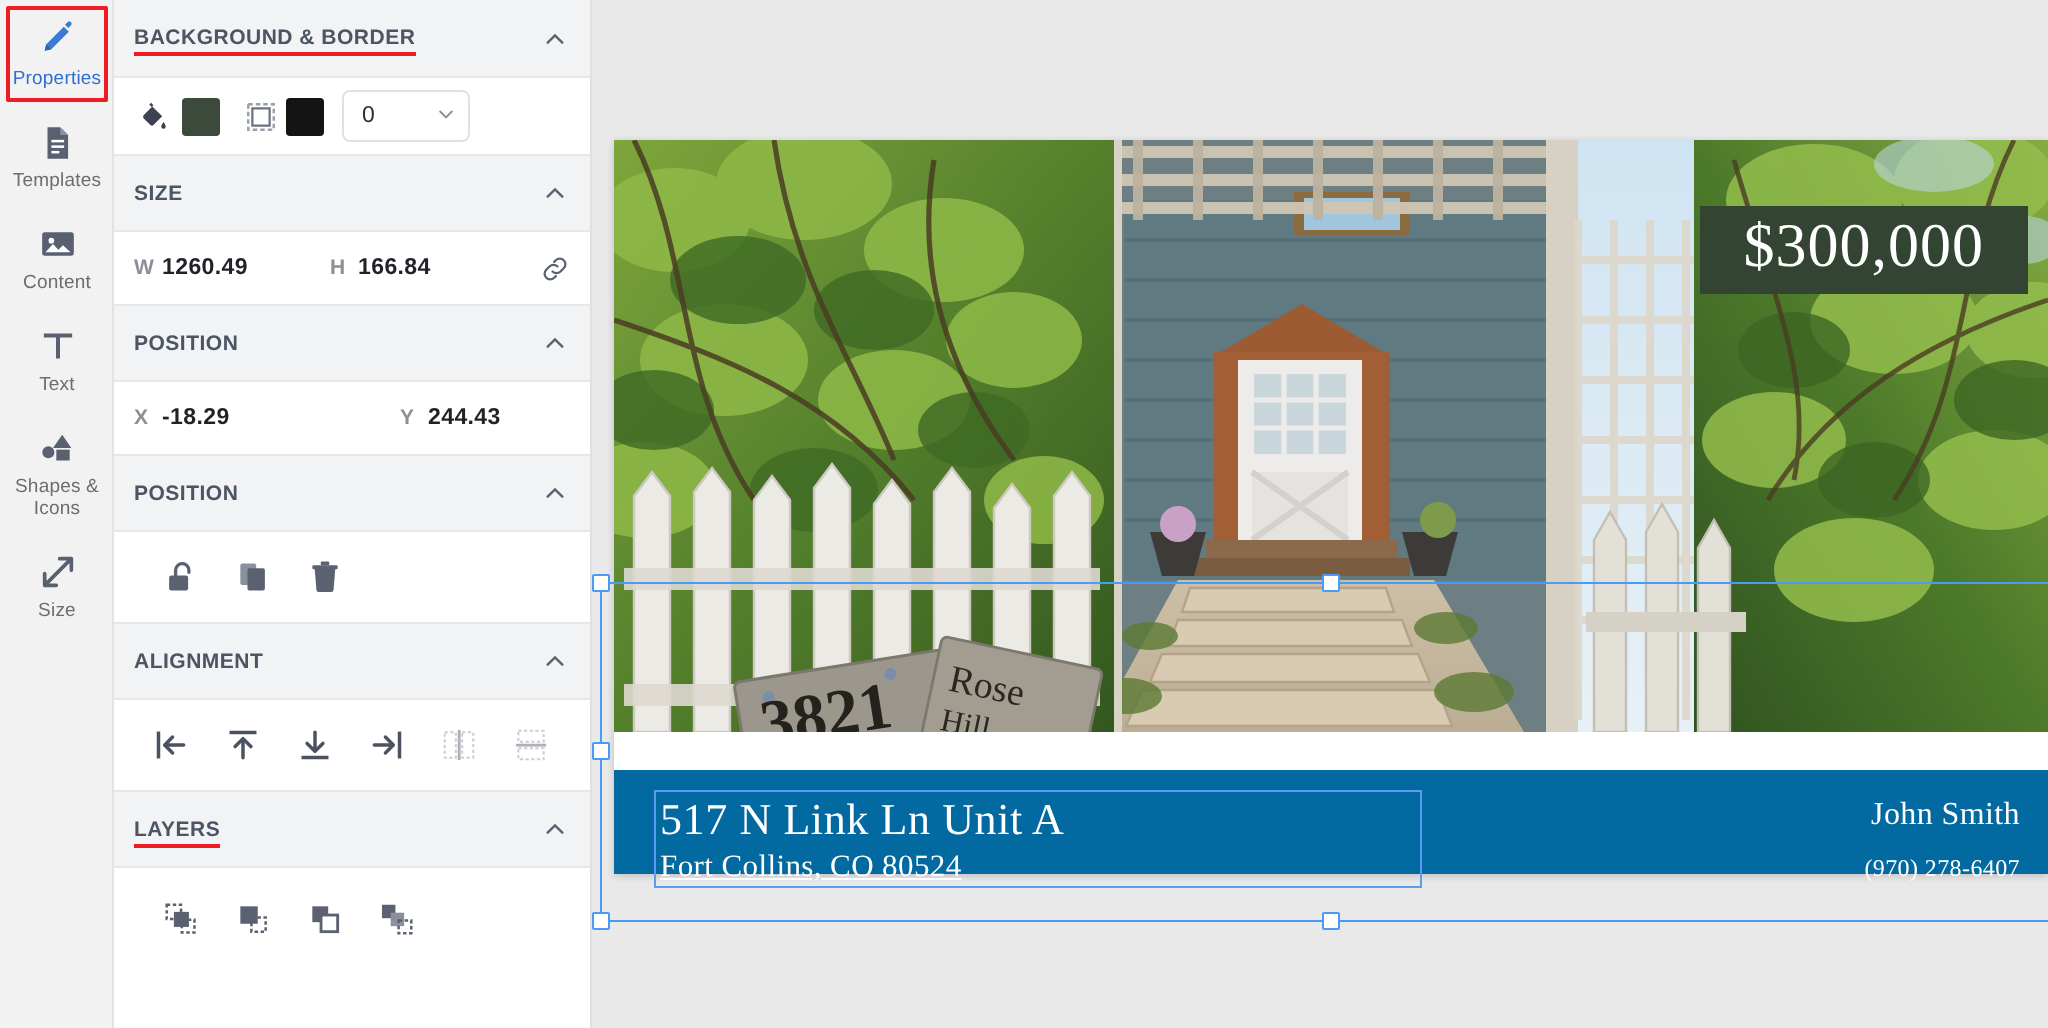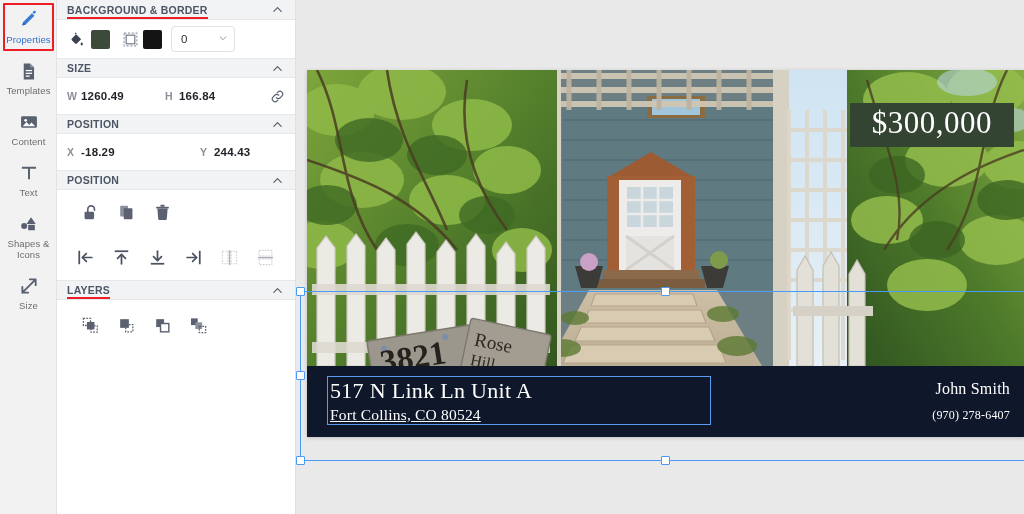--- a/index.html
+++ b/index.html
@@ -41,21 +41,21 @@
     border: 2px solid #ee1c25; border-radius: 1px; pointer-events: none;
   }
 
   
   .panel {
     width: 239px; flex: 0 0 239px; height: 514px;
     background: #ffffff; border-right: 1px solid #e0e0e0;
     overflow: hidden;
   }
   .sect-head {
-    height: 20px; background: #f2f3f5;
+    height: 39px; background: #f2f3f5;
     border-top: 1px solid #e6e7e9; border-bottom: 1px solid #e6e7e9;
     display: flex; align-items: center; justify-content: space-between;
     padding: 0 12px 0 10px; cursor: pointer;
   }
   .sect-head:first-child { border-top: none; }
   .sect-title {
     font-size: 10.5px; font-weight: bold; color: #4b5563;
     letter-spacing: .25px; position: relative; display: inline-block;
   }
   .sect-title.u::after {
@@ -114,22 +114,22 @@
 
   .price-banner {
     position: absolute; right: 10px; top: 21px;
     background: #334433; color: #fff;
     padding: 4px 22px 7px;
     font-family: "Liberation Serif", serif;
     font-size: 31px; letter-spacing: .5px; line-height: 1.05; margin-top: 12px;
   }
 
   .info-bar {
-    position: absolute; left: 0; bottom: 0; width: 717px; height: 71px;
-    background: #0f172a;
+    position: absolute; left: 0; bottom: 0; width: 717px; height: 52px;
+    background: #0369a1;
   }
   .addr-box {
     position: absolute; left: 20px; top: 10px; width: 384px; height: 49px;
     border: 1px solid #5b9bf0;
     color: #ffffff;
     font-family: "Liberation Serif", serif;
     padding: 0 2px;
   }
   .addr-l1 { font-size: 22px; line-height: 28px; letter-spacing: .3px; }
   .addr-l2 { font-size: 15.5px; line-height: 19px; letter-spacing: .2px; text-decoration: underline; }
@@ -333,20 +333,28 @@
       </span>
       <span class="ico-btn">
         <svg width="19" height="19" viewBox="0 0 24 24">
             <path d="M5.5 7h13l-1.1 13.2a1.4 1.4 0 0 1-1.4 1.3H8a1.4 1.4 0 0 1-1.4-1.3z" fill="#5b6170"></path>
             <rect x="4" y="4.6" width="16" height="2.5" rx=".8" fill="#5b6170"></rect>
             <rect x="9.3" y="2.2" width="5.4" height="2.4" rx=".8" fill="#5b6170"></rect>
           </svg>
       </span>
     </div>
 
+    <div class="sect-head">
+      <span class="sect-title">ALIGNMENT</span>
+      <span class="chev">
+          <svg width="11" height="11" viewBox="0 0 12 12">
+            <path d="M2 8l4-4 4 4" stroke="#5b6170" stroke-width="1.3" fill="none" stroke-linecap="round"></path>
+          </svg>
+        </span>
+    </div>
     <div class="sect-body body-h46 ico-row" style="padding-left:10px">
       <span class="ico-btn">
         <svg width="19" height="19" viewBox="0 0 24 24">
             <rect x="3" y="3.5" width="2.2" height="17" fill="#4b5260"></rect>
             <path d="M20 12H8.5" stroke="#4b5260" stroke-width="2.2" stroke-linecap="round"></path>
             <path d="M13 7l-5 5 5 5" stroke="#4b5260" stroke-width="2.2" fill="none" stroke-linecap="round" stroke-linejoin="round"></path>
           </svg>
       </span>
       <span class="ico-btn">
         <svg width="19" height="19" viewBox="0 0 24 24">

